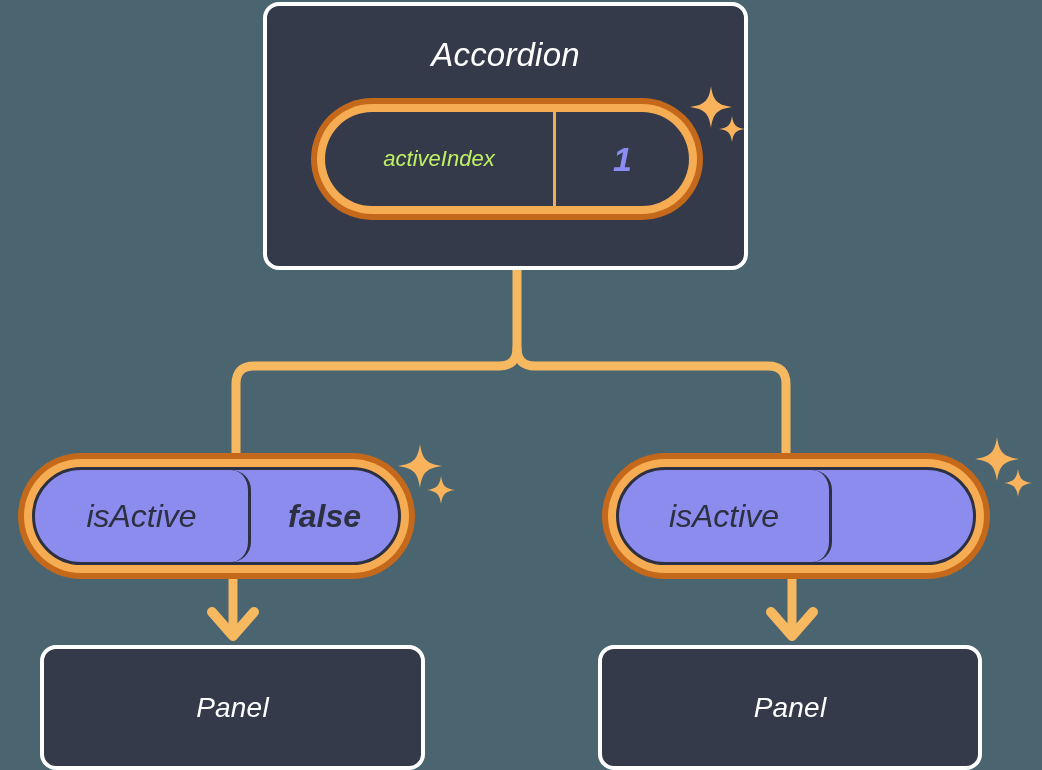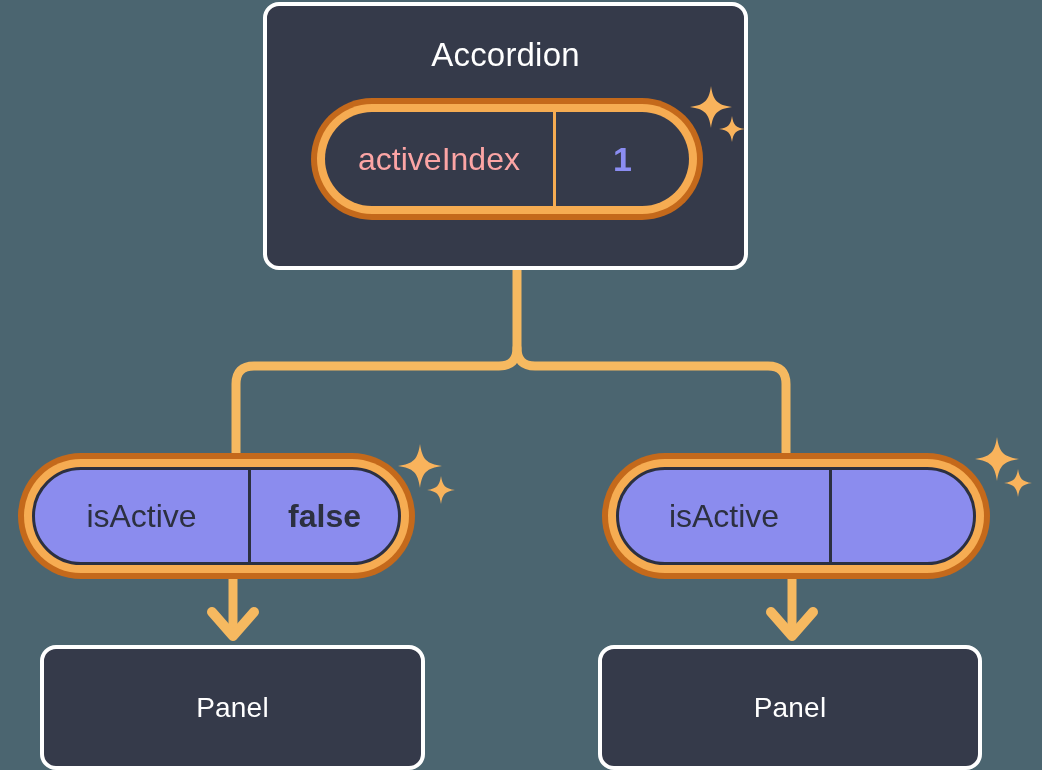--- a/index.html
+++ b/index.html
@@ -10,20 +10,21 @@
     width: 1042px;
     height: 770px;
     background: #4b6570;
     font-family: "Liberation Sans", sans-serif;
     overflow: hidden;
   }
   #stage {
     position: relative;
     width: 1042px;
     height: 770px;
+    font-style: italic;
   }
 
   
   #wires {
     position: absolute;
     left: 0;
     top: 0;
     width: 1042px;
     height: 770px;
     pointer-events: none;
@@ -106,39 +107,40 @@
     left: 311px;
     top: 98px;
     width: 392px;
     height: 122px;
   }
   #pill-active-index .pill-body {
     background: #353a4a;
   }
   #pill-active-index .pill-key {
     flex: 0 0 231px;
-    color: #fca5a5;
-    font-size: 32px;
+    color: #bef264;
+    font-size: 22px;
     border-right: 3px solid #f6ac52;
   }
   #pill-active-index .pill-val {
     flex: 1;
     color: #8b8df2;
     font-size: 34px;
     font-weight: bold;
   }
 
   
   .pill-purple .pill-body {
     background: #8b8cee;
     border: 3px solid #2c3040;
   }
   .pill-purple .pill-key {
     color: #2c3040;
     font-size: 32px;
+    border-radius: 20px;
   }
   .pill-purple .pill-val {
     color: #2c3040;
     font-size: 32px;
     font-weight: bold;
     text-align: right;
   }
   #pill-is-active-false {
     left: 18px;
     top: 453px;

